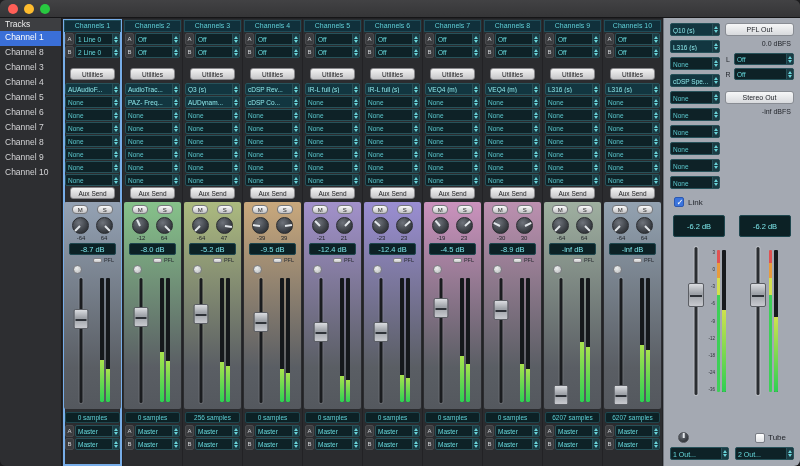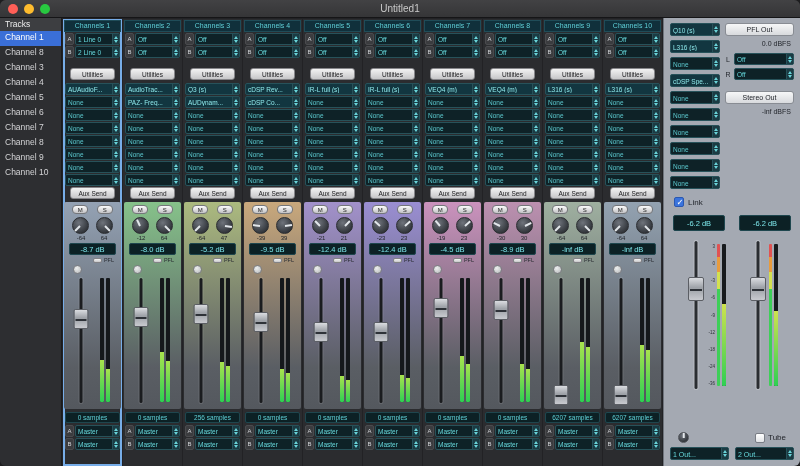--- a/index.html
+++ b/index.html
@@ -74,21 +74,21 @@
   .lr-row{display:flex;align-items:center;gap:3px;height:12px;margin-bottom:3px}
   .lr-label{font-size:7px;color:#23262c;width:6px;text-align:center}
   .lr-row .dropdown{height:12px}
   .panel-box.stereo{margin-top:8px}
   .link-row{display:flex;align-items:center;gap:4px;margin:8px 0 0 10px}
   .checkbox{width:10px;height:10px;border-radius:2px;border:1px solid #797d85;background:linear-gradient(#fff,#e1e3e6);position:relative;display:inline-block}
   .checkbox.checked{background:#3a74dd;border-color:#2b58b0}
   .checkbox.checked::after{content:"\2713";position:absolute;left:1.5px;top:-1.5px;font-size:8.5px;color:#fff}
   .cb-label{font-size:8px;color:#23262c}
   .m-readouts{display:flex;gap:14px;margin:8px 9px 0}
-  .m-readouts .db-readout{flex:1;height:16px}
+  .m-readouts .db-readout{flex:1;height:22px}
   .m-faders{flex:1;display:flex;justify-content:space-evenly;margin-top:8px;min-height:0}
   .m-asm{display:flex;gap:2px;height:152px}
   .m-fader{width:19px;position:relative;height:100%}
   .m-fader .track{position:absolute;left:50%;top:2px;bottom:2px;width:3px;transform:translateX(-50%);background:#2a2d31;border-radius:2px;box-shadow:0 0 0 1px rgba(255,255,255,.25)}
   .m-fader .handle{position:absolute;left:50%;transform:translateX(-50%);width:16px;height:24px;border-radius:2px;background:linear-gradient(#dadce0,#9ca0a6 45%,#c8cacf);border:1px solid #5b5e64}
   .m-fader .handle::after{content:"";position:absolute;left:1px;right:1px;top:11px;height:2px;background:#2e3238}
   .m-scale-nums{display:flex;flex-direction:column;justify-content:space-between;padding:5px 0;font-size:4.5px;color:#2c3037;text-align:right;width:8px}
   .m-scale-strip{width:3px;height:142px;margin-top:5px;border-radius:1px;background:linear-gradient(to bottom,#e05252 0 9%,#e89b3c 9% 20%,#d3e04f 20% 32%,#3ecf58 32% 100%)}
   .m-meter{width:4px;height:142px;margin-top:5px;background:#171a1d;border-radius:1px;position:relative;overflow:hidden}
   .m-meter .fill{position:absolute;bottom:0;left:0;width:100%;background:linear-gradient(to top,#2ecf52,#cfe24e)}
@@ -103,21 +103,20 @@
 </head>
 <body>
 
 <div class="window">
   <div class="titlebar">
     <div class="lights">
       <span class="light red"></span>
       <span class="light yellow"></span>
       <span class="light green"></span>
     </div>
-    <div class="wtitle">Untitled1</div>
   </div>
   <div class="content">
     <aside class="sidebar">
       <div class="sb-header">Tracks</div>
       <div id="sb-list">
           <div class="sb-item selected">Channel 1</div>
           <div class="sb-item">Channel 8</div>
           <div class="sb-item">Channel 3</div>
           <div class="sb-item">Channel 4</div>
           <div class="sb-item">Channel 5</div>

